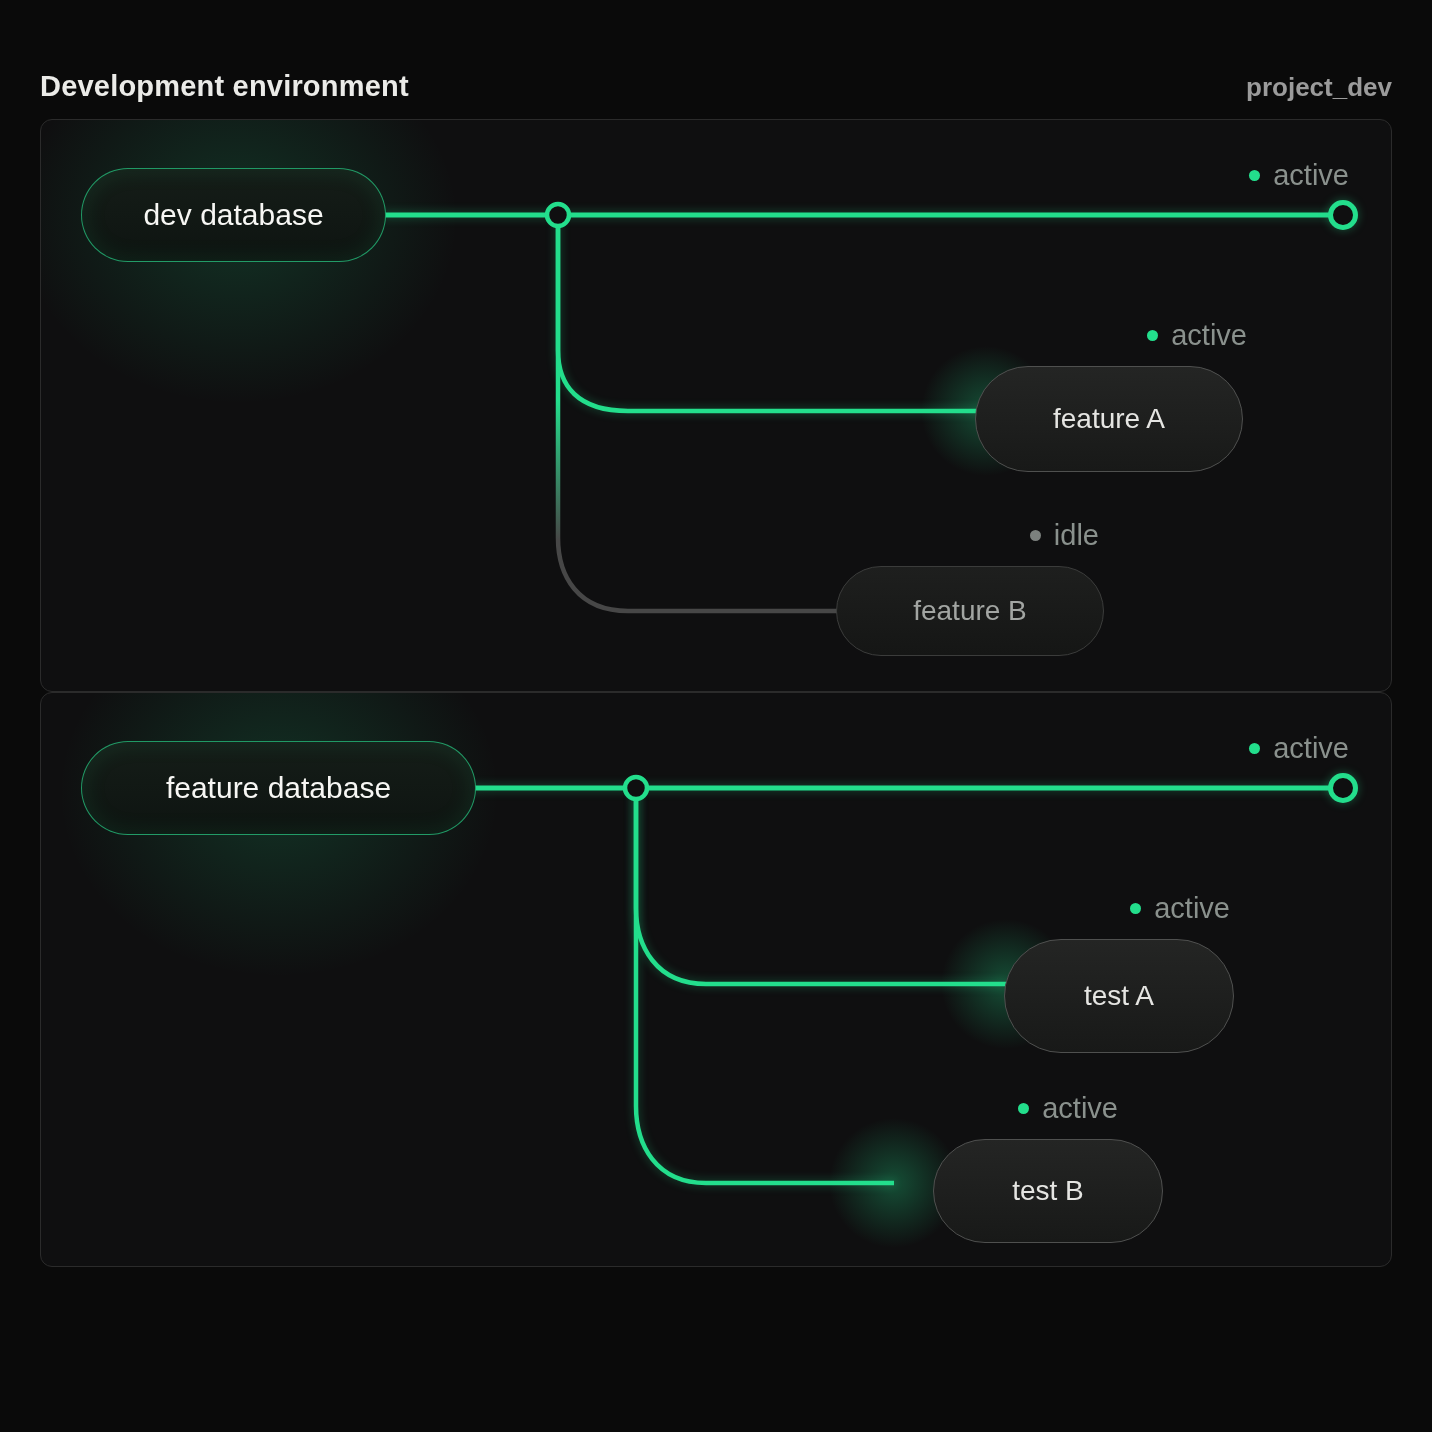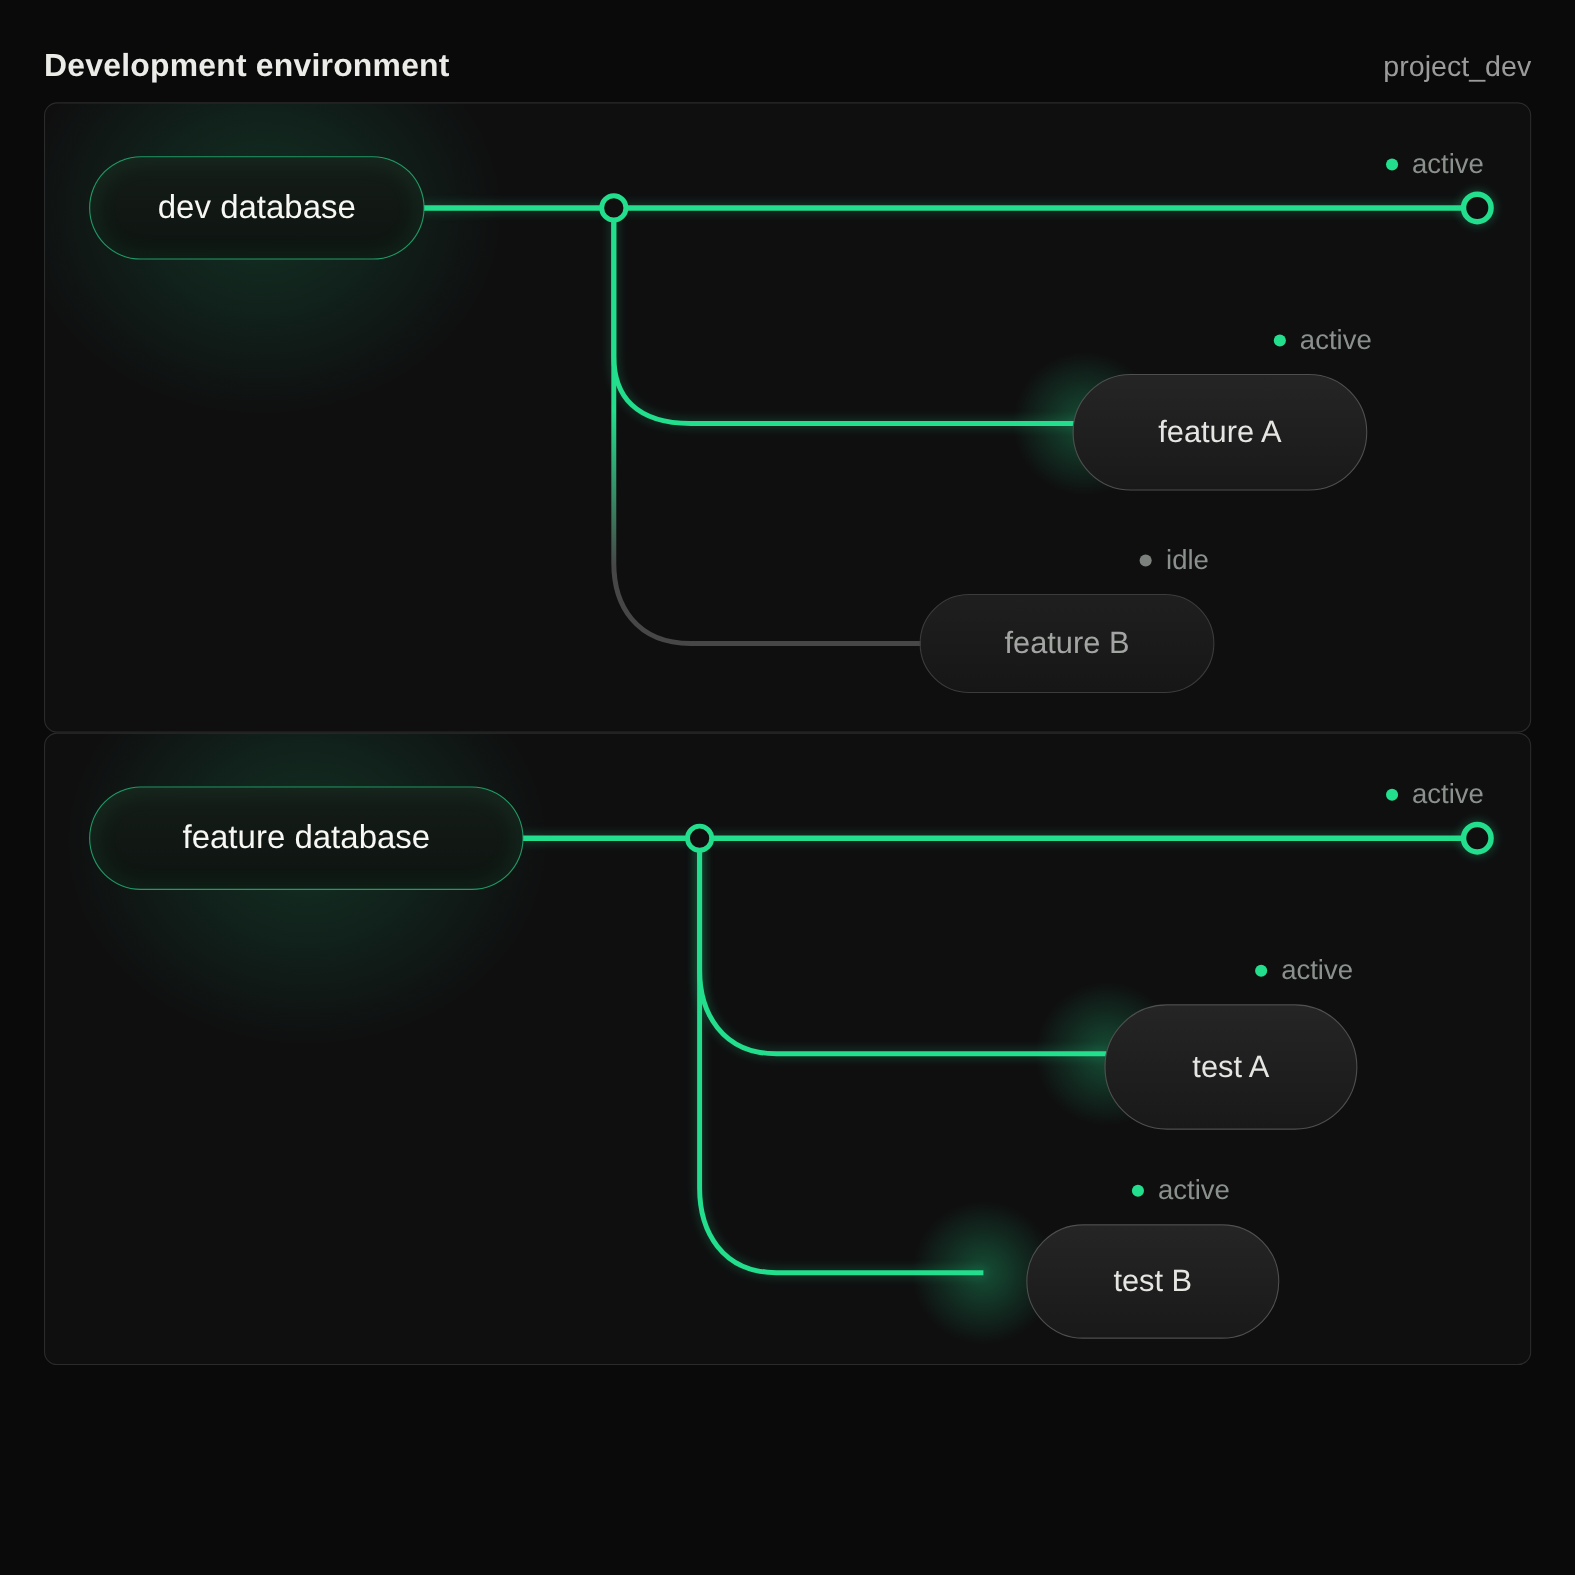--- a/index.html
+++ b/index.html
@@ -13,23 +13,23 @@
   .page { padding: 0 40px; }
 
   .env-header {
     display: flex; justify-content: space-between; align-items: baseline;
   }
   .env-title {
     margin: 0; font-size: 29px; font-weight: 600; color: #ebebe8;
     letter-spacing: 0.2px;
   }
   .project-name {
-    font-size: 26px; font-weight: 400; color: #9b9b9b; margin-left: 36px;
+    font-size: 26px; font-weight: 700; color: #9b9b9b; margin-left: 36px;
   }
-  .sec-1 .env-header { padding-top: 44px; padding-bottom: 16px; }
+  .sec-1 .env-header { padding-top: 70px; padding-bottom: 16px; }
   .sec-2 .env-header { padding-top: 58px; padding-bottom: 16px; }
 
   .panel {
     position: relative;
     height: 573px;
     border: 1px solid #2b2b2b;
     border-radius: 12px;
     background: #0f0f10;
     overflow: hidden;
   }
@@ -71,21 +71,21 @@
   .pill.idle-node {
     background: linear-gradient(180deg, #1e1f1e 0%, #151615 100%);
     border: 1.5px solid #3b3c3b;
     color: #a2a5a2;
   }
 
   .status {
     position: absolute;
     height: 30px;
     display: flex; align-items: center; gap: 13px;
-    font-size: 25px; color: #8a918d;
+    font-size: 29px; color: #8a918d;
   }
   .status .dot {
     width: 11px; height: 11px; border-radius: 50%;
     background: #23de8c;
   }
   .status .dot.idle { background: #7c817e; }
 </style>
 </head>
 <body>
 

